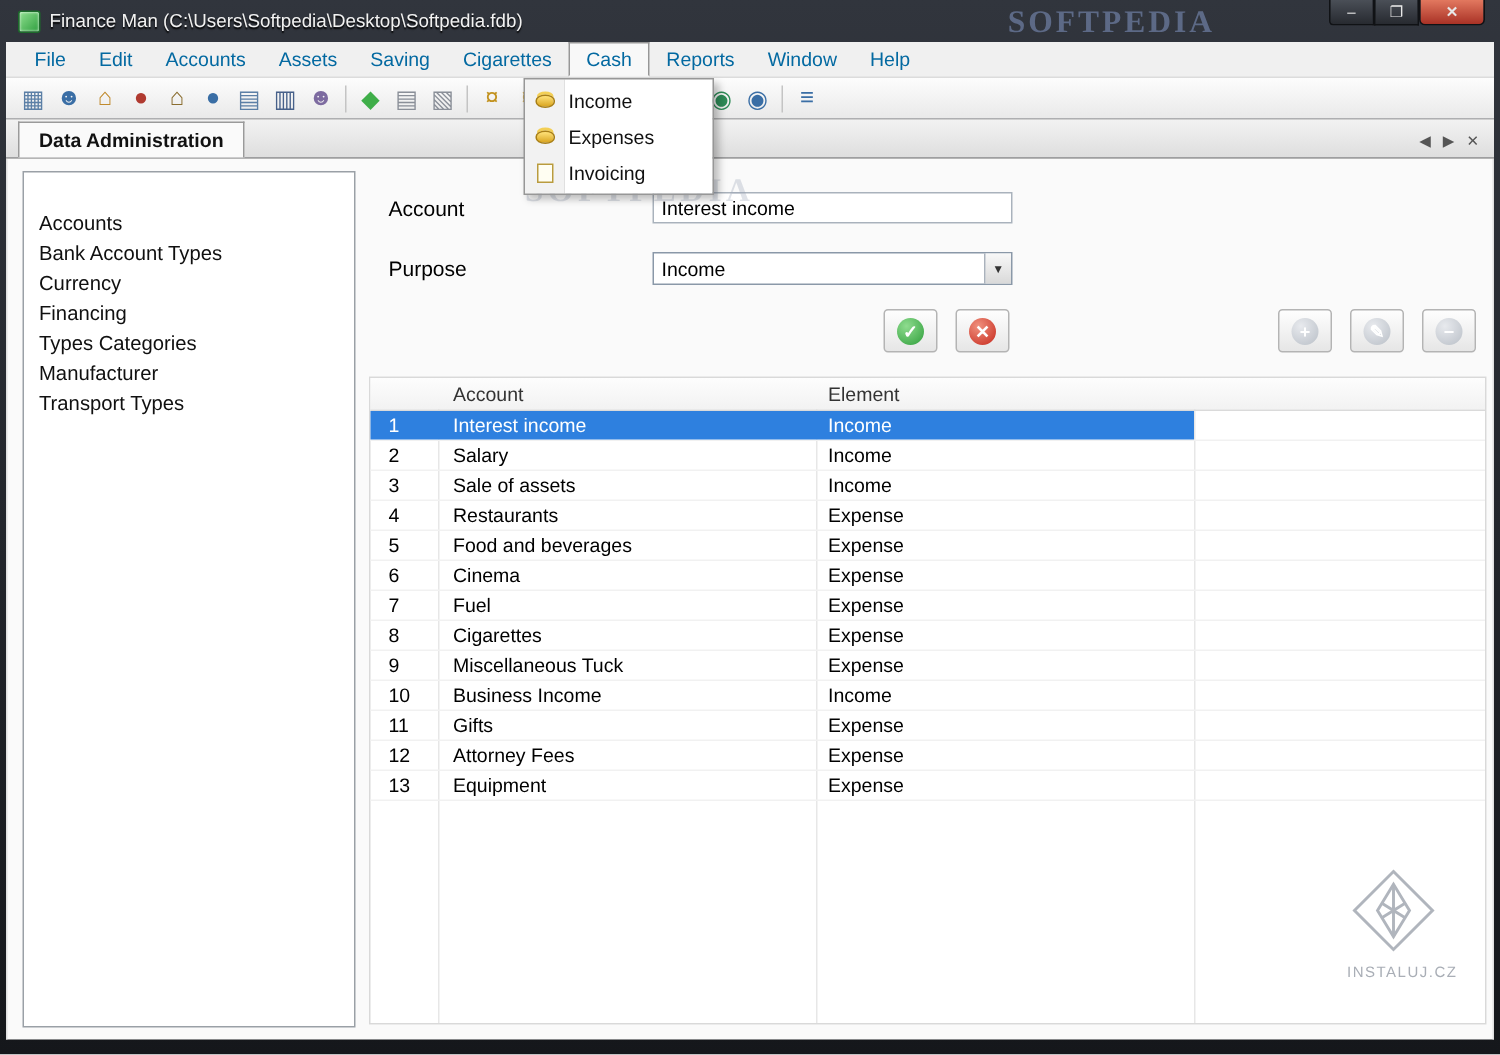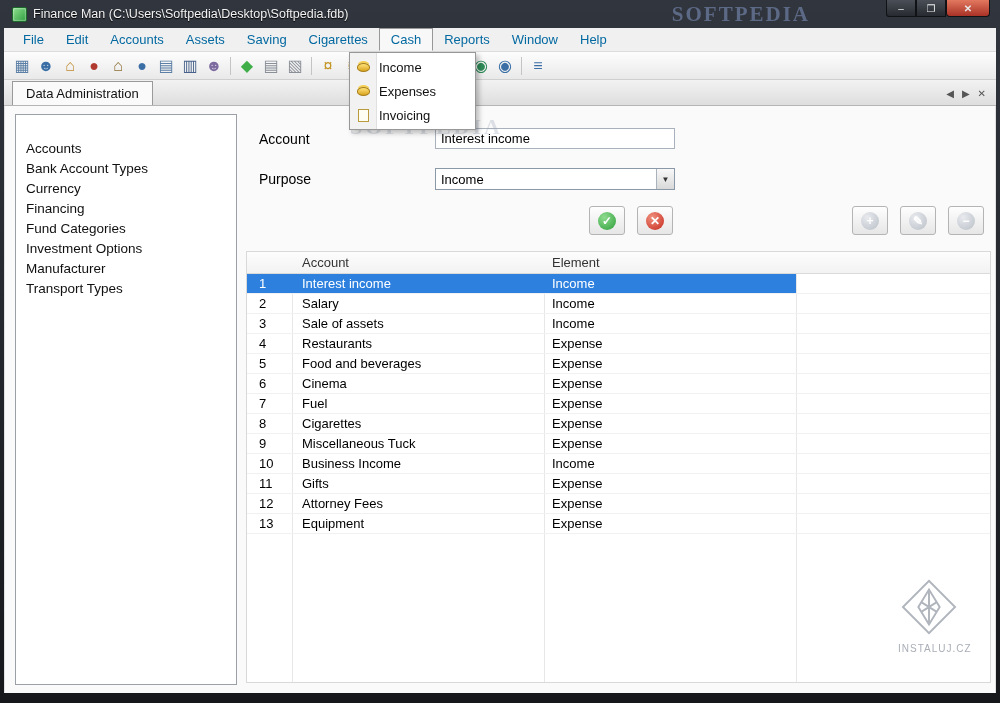--- a/index.html
+++ b/index.html
@@ -23,21 +23,21 @@
   .menu-item { padding:0 11px; display:flex; align-items:center; color:#0369a1; }
   .menu-item.open { background:#f8f8f8; border:1px solid #979797; border-bottom-color:#f8f8f8; }
 
   
   .toolbar { height:28px; background:linear-gradient(#fdfdfd,#e9e9e9); border-bottom:1px solid #cfcfcf; display:flex; align-items:center; padding:0 6px; }
   .tool-icon { width:24px; height:22px; display:flex; align-items:center; justify-content:center; font-size:16px; border-radius:3px; }
   .tool-sep { width:1px; height:18px; background:#c4c4c4; margin:0 4px; }
 
   
   .tabbar { height:26px; background:linear-gradient(#f2f2f2,#dedede); border-bottom:1px solid #b5b5b5; display:flex; align-items:flex-end; padding-left:8px; position:relative; }
-  .tab.active { height:24px; background:#fafafa; border:1px solid #9a9a9a; border-bottom:none; padding:0 13px; font-weight:normal; font-size:13px; display:flex; align-items:center; color:#111; }
+  .tab.active { height:24px; background:#fafafa; border:1px solid #9a9a9a; border-bottom:none; padding:0 13px; font-weight:bold; font-size:13px; display:flex; align-items:center; color:#111; }
   .tab-nav { position:absolute; right:10px; top:8px; display:flex; gap:8px; color:#555; font-size:10px; }
   .tab-nav span { cursor:default; }
 
   
   .content { flex:1; background:#fafafa; display:flex; position:relative; border-left:1px solid #e0e0e0; border-right:1px solid #e0e0e0; }
   .content-watermark { position:absolute; left:345px; top:8px; font-family:"Liberation Serif", serif; font-weight:bold; font-size:22px; letter-spacing:3px; color:rgba(150,160,180,0.30); z-index:1; }
 
   .sidebar { width:222px; margin:8px 0 8px 10px; border:1px solid #9aa0a6; background:#fff; padding-top:24px; }
   .sidebar-item { height:20px; line-height:20px; padding-left:10px; font-size:13.5px; color:#101010; }
 
@@ -153,22 +153,21 @@
   </div>
 
   <div class="content">
     <div class="content-watermark">SOFTPEDIA</div>
 
     <div class="sidebar">
         <div class="sidebar-item">Accounts</div>
         <div class="sidebar-item">Bank Account Types</div>
         <div class="sidebar-item">Currency</div>
         <div class="sidebar-item">Financing</div>
-        <div class="sidebar-item">Fund Categories</div>
-        <div class="sidebar-item">Investment Options</div>
+        <div class="sidebar-item">Types Categories</div>
         <div class="sidebar-item">Manufacturer</div>
         <div class="sidebar-item">Transport Types</div>
       </div>
 
     <div class="main">
       <span class="form-label label-account">Account</span>
       <input class="text-input" value="Interest income" style="">
 
       <span class="form-label label-purpose">Purpose</span>
       <div class="combobox">

